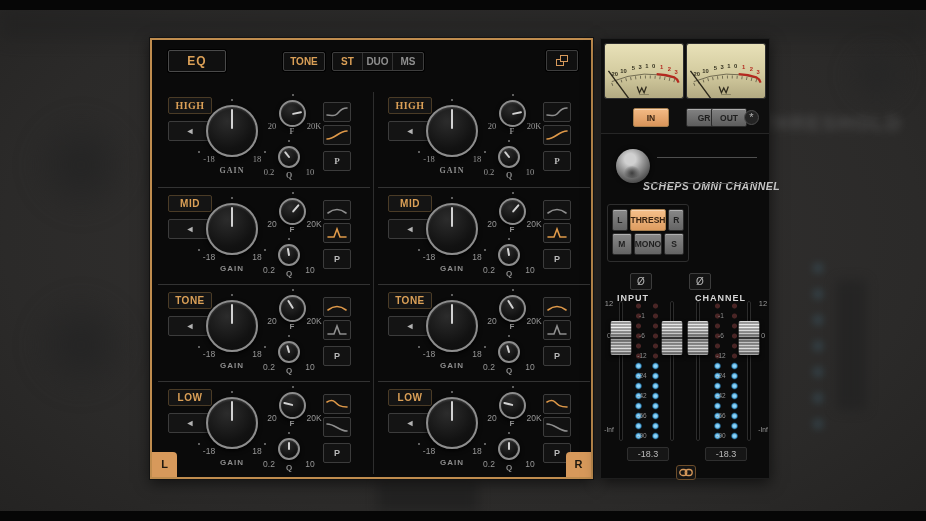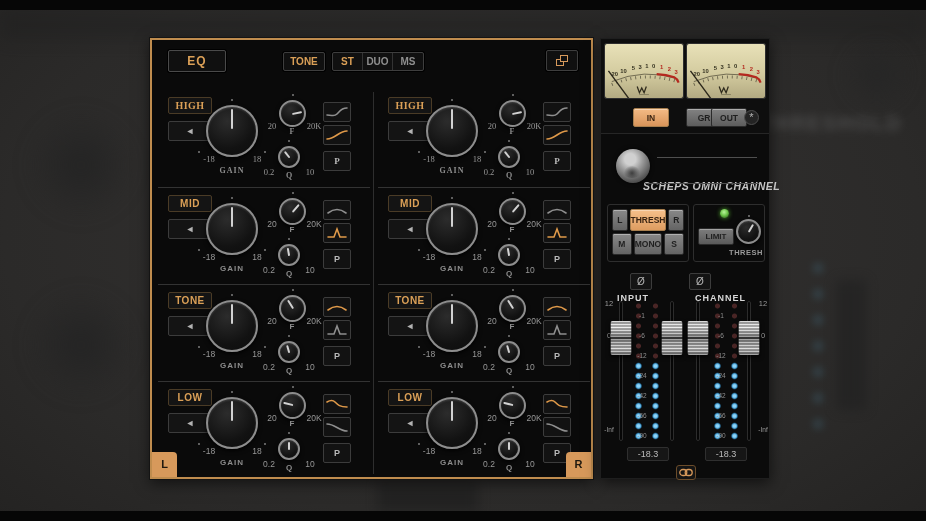--- a/index.html
+++ b/index.html
@@ -651,31 +651,20 @@
         <div class="mon-cell mc-w on">THRESH</div>
         <div class="mon-cell mc-s">R</div>
       </div>
       <div class="mon-row">
         <div class="mon-cell mc-s">M</div>
         <div class="mon-cell mc-w">MONO</div>
         <div class="mon-cell mc-s">S</div>
       </div>
     </div>
 
-    <div class="limit-box">
-      <div class="led-green"></div>
-      <div class="limit-btn">LIMIT</div>
-      <span class="kdot" style="left:54px; top:10px;"></span>
-      <div class="knob thresh-knob">
-          <div class="rotor" style="transform: rotate(30deg);">
-            <div class="pointer"></div>
-          </div>
-        </div>
-      <div class="thresh-lbl">THRESH</div>
-    </div>
 
     <div class="phase-btn ph1">Ø</div>
     <div class="phase-btn ph2">Ø</div>
     <div class="io-label io-in">INPUT</div>
     <div class="io-label io-out">CHANNEL</div>
 
     <div class="fscale fs-l">
       <span class="fs-top">12</span>
         <span class="fs-mid">0</span>
         <span class="fs-bot">-Inf</span>

